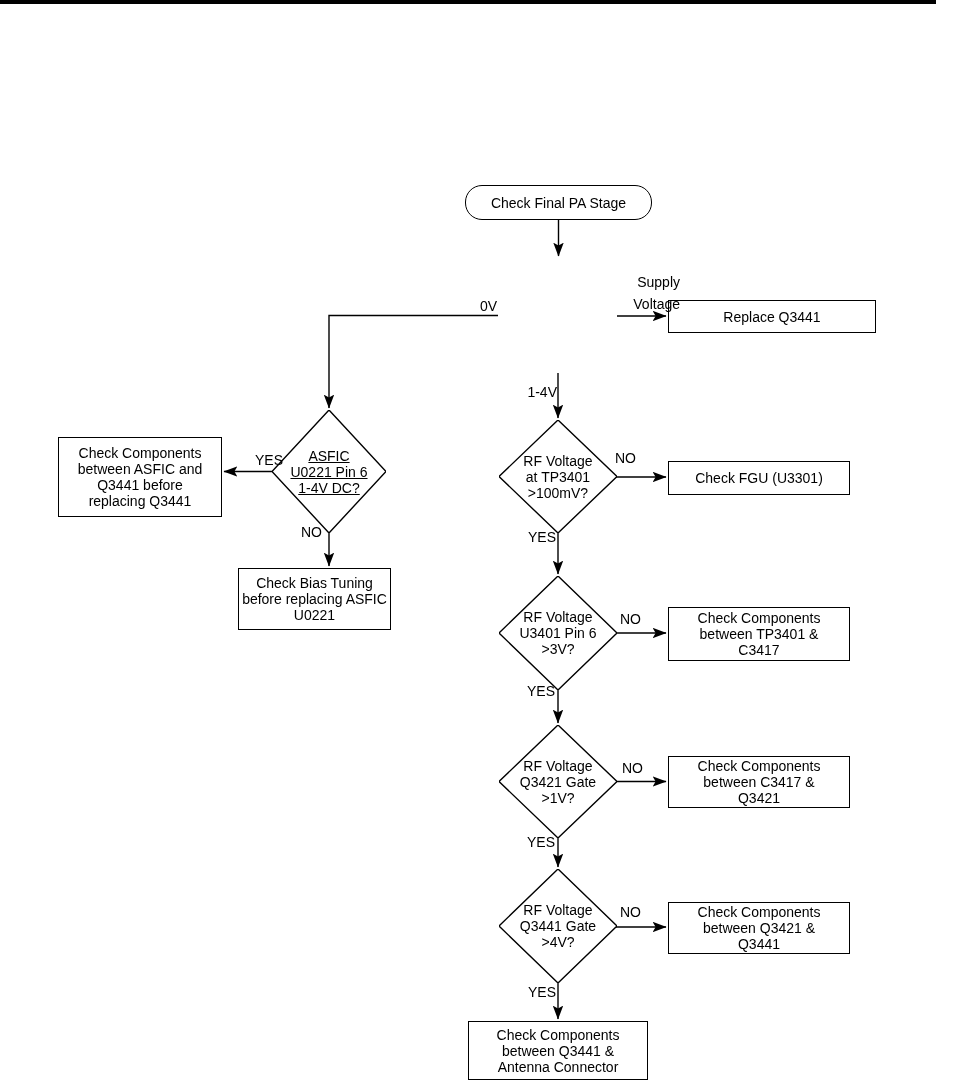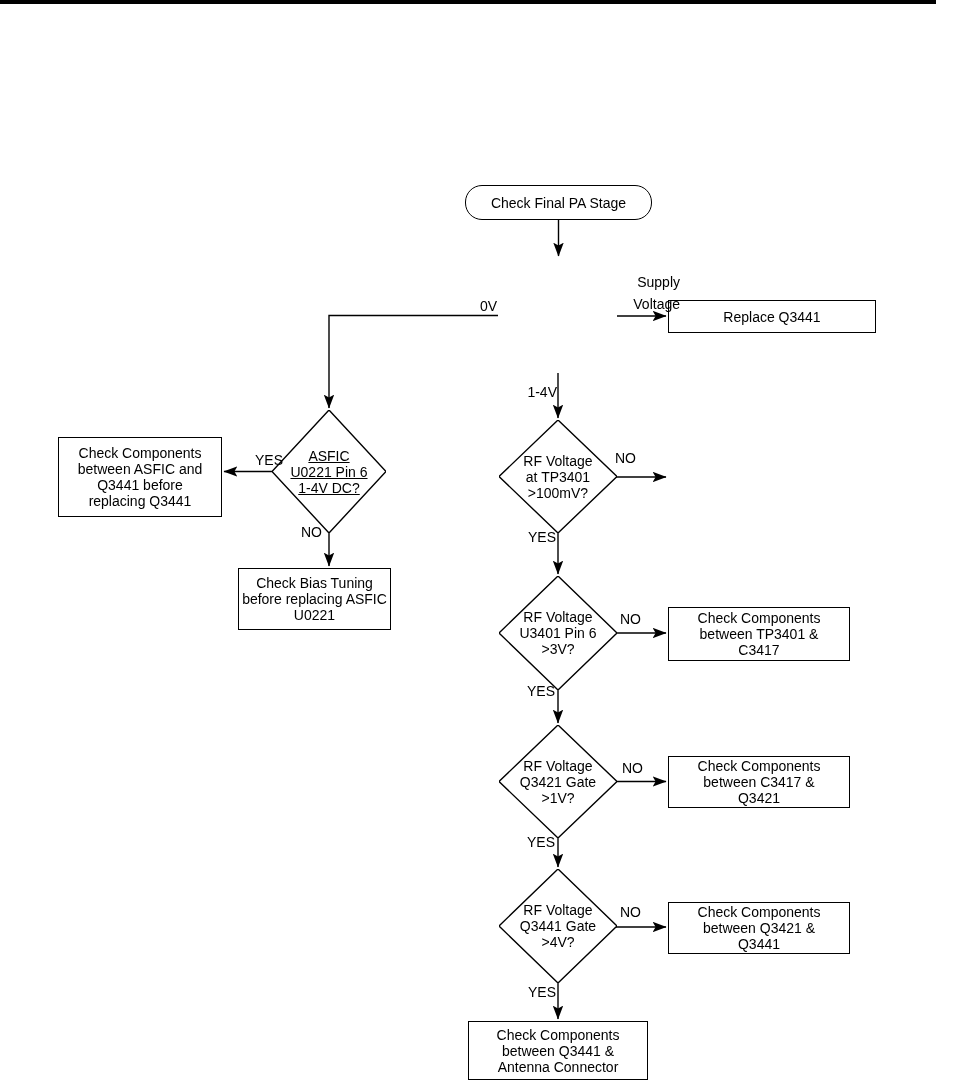--- a/index.html
+++ b/index.html
@@ -151,20 +151,23 @@
       </svg>
     <div class="dtext">RF Voltage
 Q3441 Gate
 &gt;4V?</div>
   </div>
 
   <div class="node process" style="left:668px; top:300px; width:208px; height:33px;">
     <div class="dtext">Replace Q3441</div>
   </div>
 
+  <div class="node process" style="left:668px; top:461px; width:182px; height:34px;">
+    <div class="dtext">Check FGU (U3301)</div>
+  </div>
 
   <div class="node process" style="left:668px; top:607px; width:182px; height:54px;">
     <div class="dtext">Check Components
 between TP3401 &amp;
 C3417</div>
   </div>
 
   <div class="node process" style="left:668px; top:756px; width:182px; height:52px;">
     <div class="dtext">Check Components
 between C3417 &amp;

